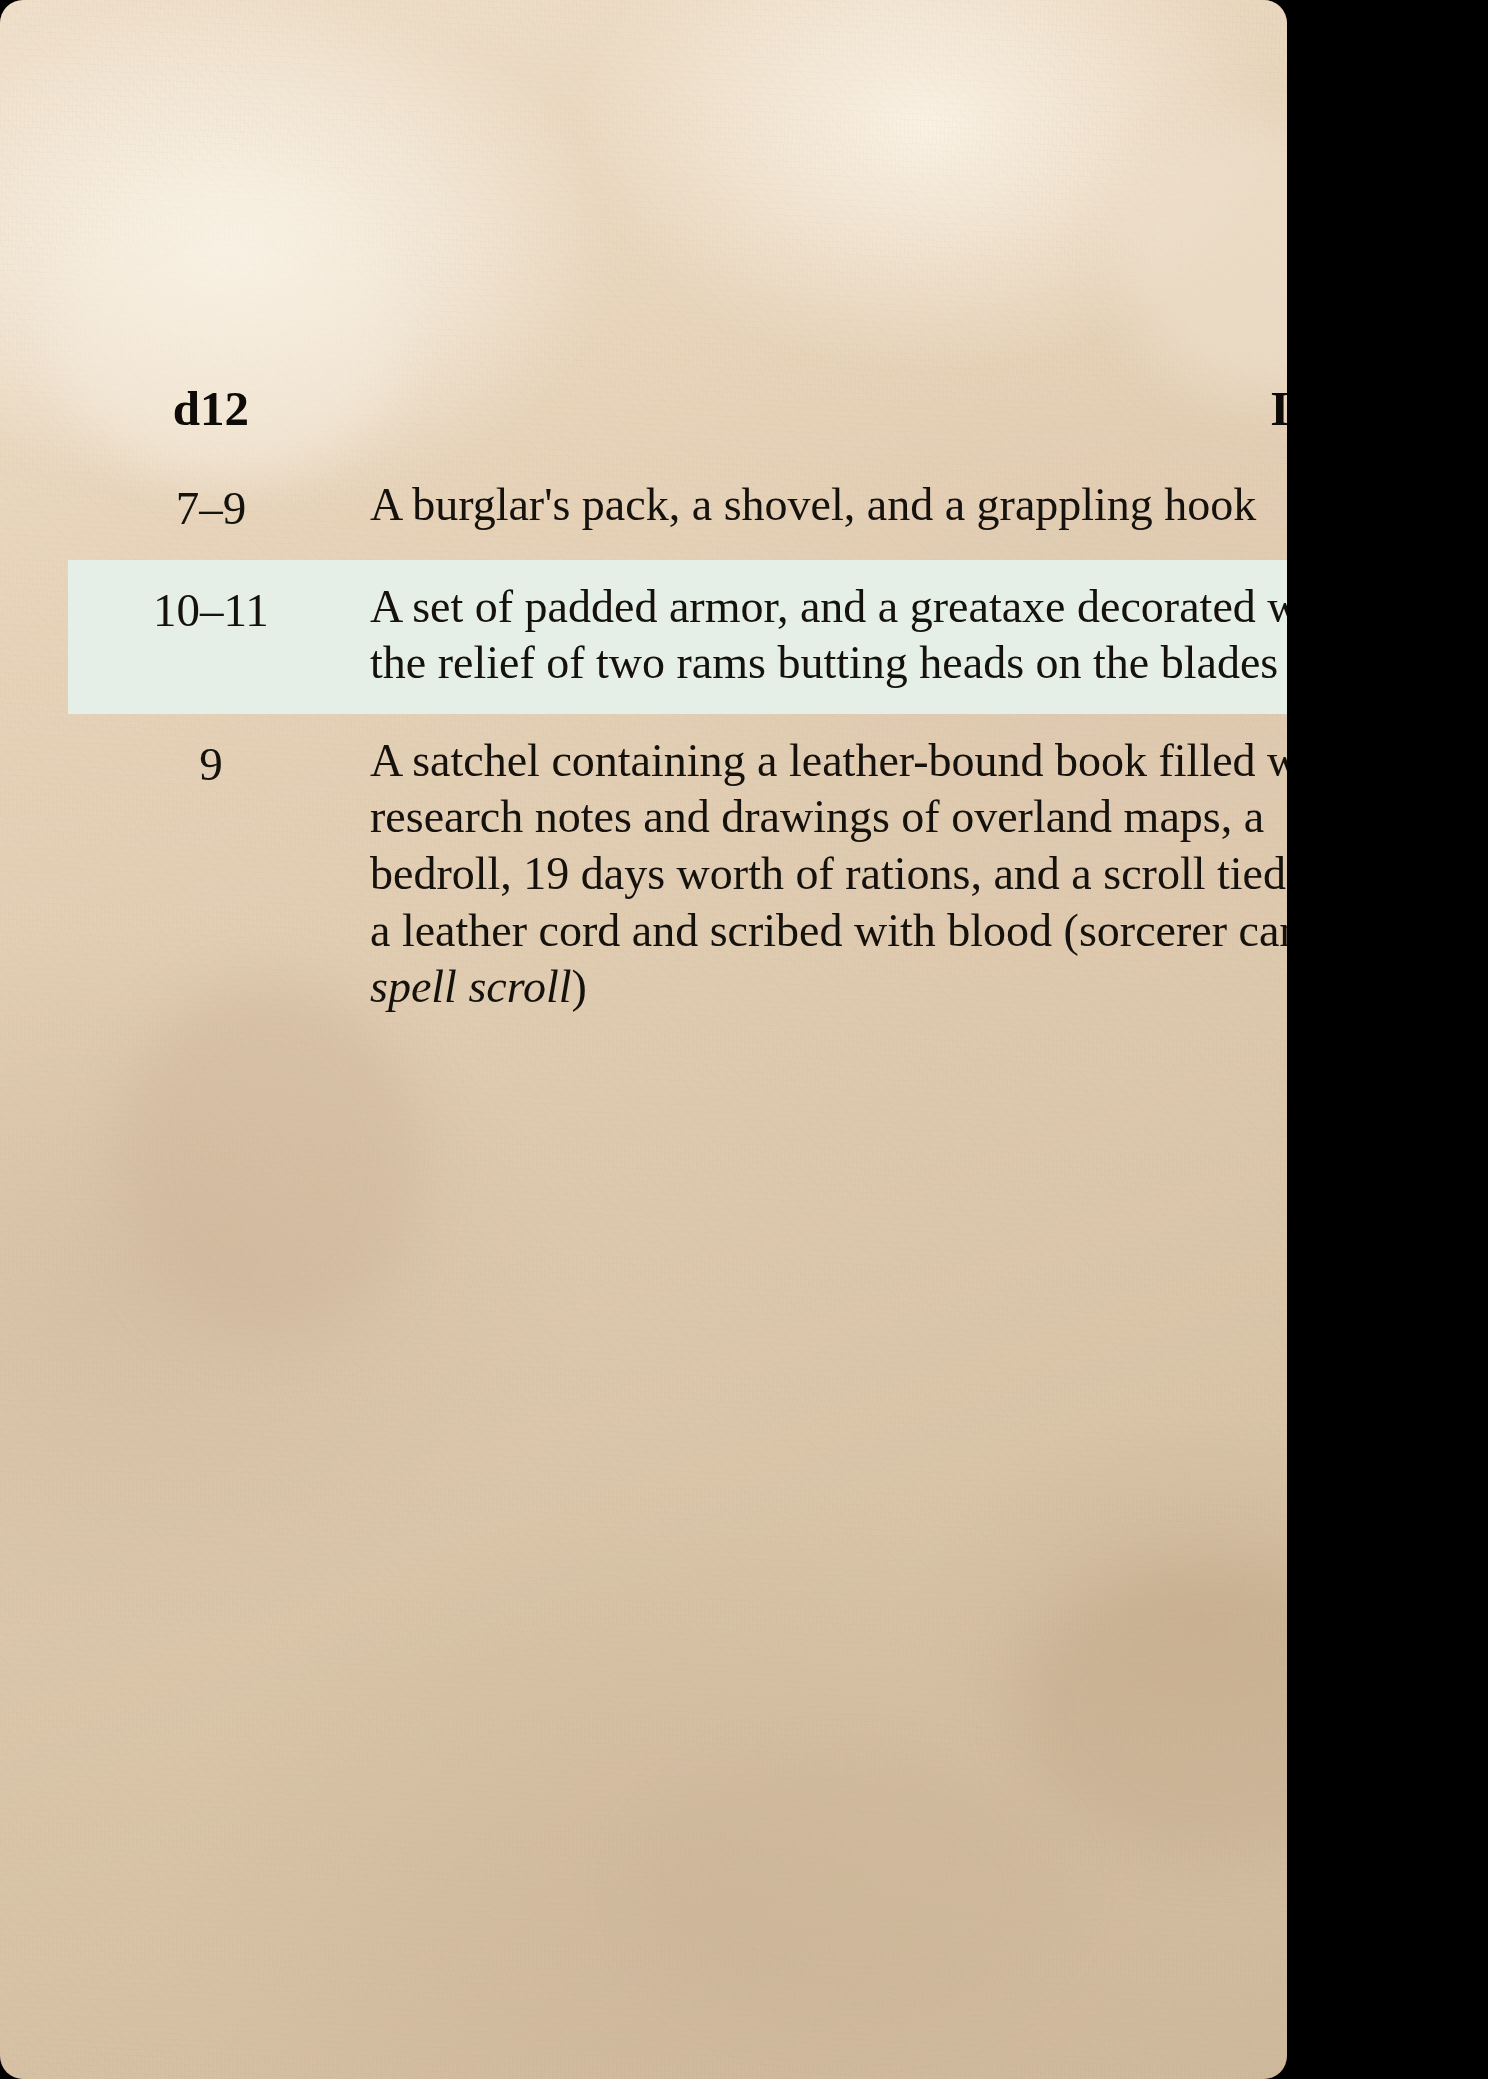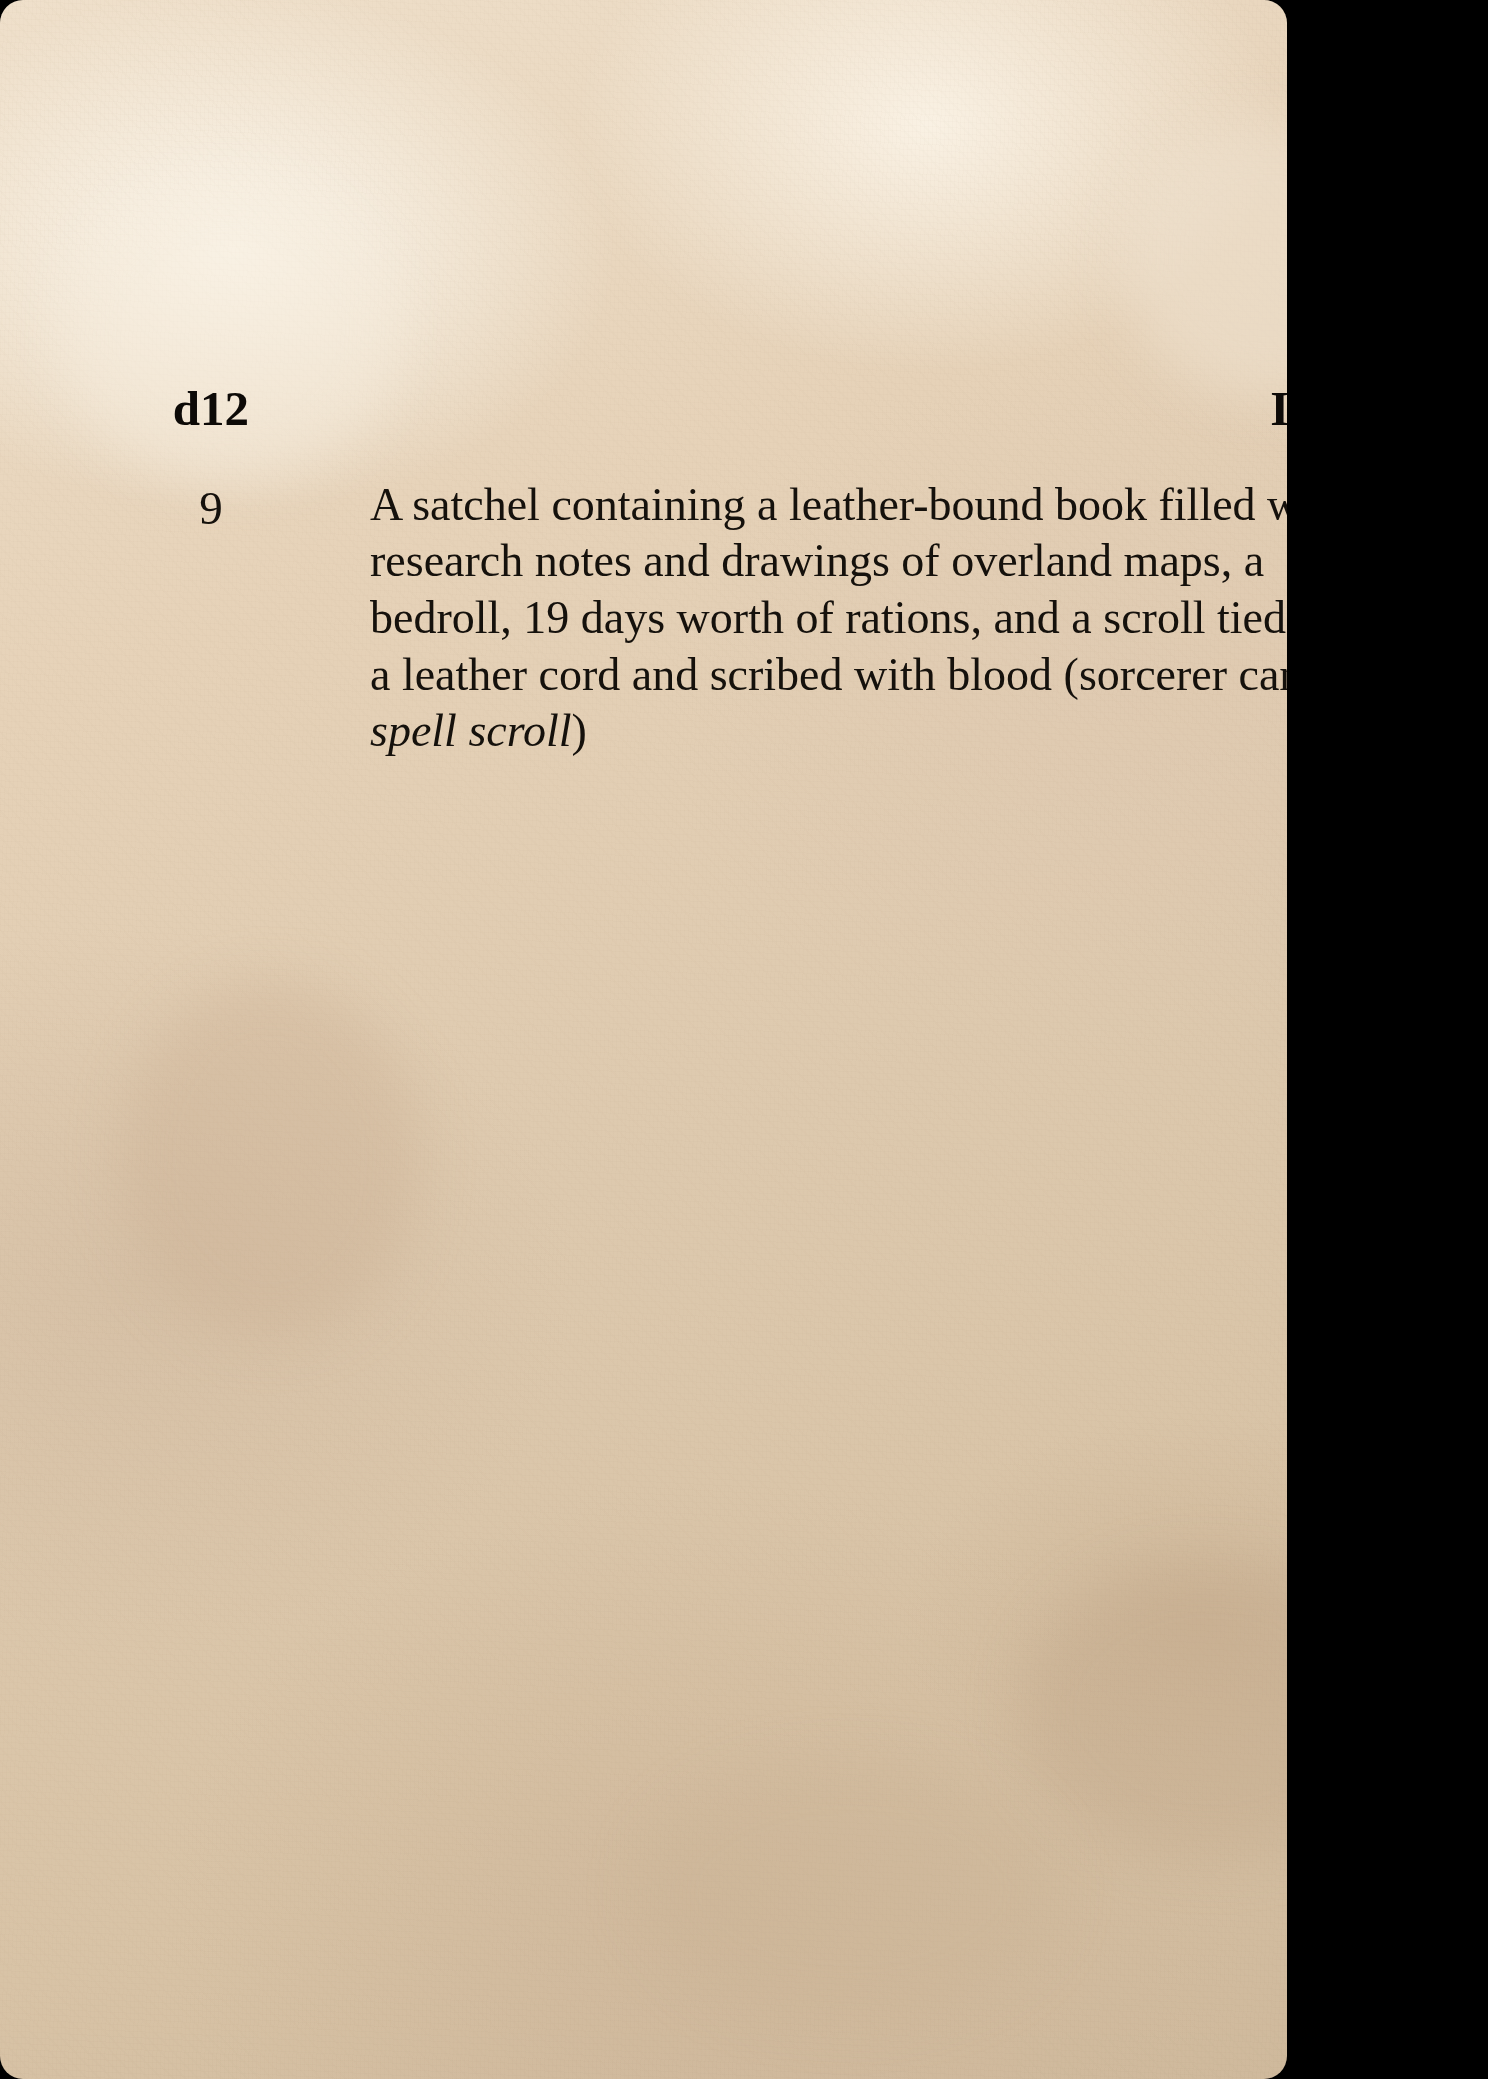--- a/index.html
+++ b/index.html
@@ -119,19 +119,27 @@
   <div class="content">
     <table class="loot-table">
       <thead>
         <tr>
           <th class="col-roll">d12</th>
           <th class="col-item">Item(s)</th>
         </tr>
       </thead>
       <tbody>
         <tr>
+          <td class="roll">7–9</td>
+          <td class="item">A burglar's pack, a shovel, and a grappling hook</td>
+        </tr>
+        <tr class="shaded">
+          <td class="roll">10–11</td>
+          <td class="item">A set of padded armor, and a greataxe decorated with the relief of two rams butting heads on the blades</td>
+        </tr>
+        <tr>
           <td class="roll">9</td>
           <td class="item"><span>A satchel containing a leather-bound book filled with research notes and drawings of overland maps, a bedroll, 19 days worth of rations, and a scroll tied with a leather cord and scribed with blood (sorcerer cantrip </span><em>spell scroll</em><span>)</span></td>
         </tr>
       </tbody>
     </table>
   </div>
 </div>
 
 </body></html>

